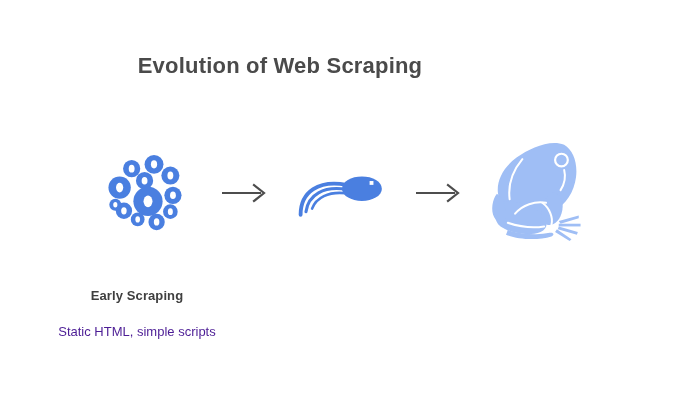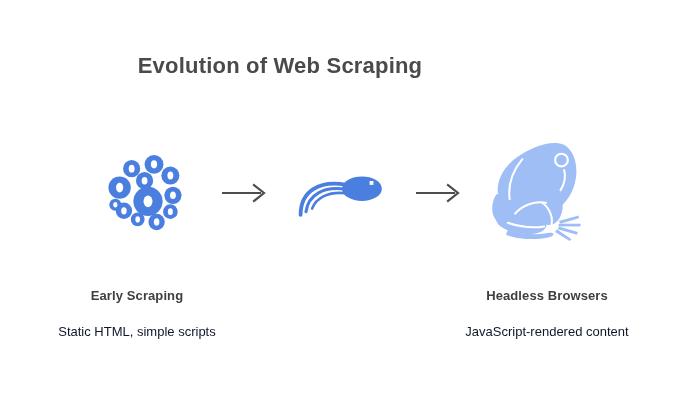--- a/index.html
+++ b/index.html
@@ -70,21 +70,21 @@
 
   .arrow-cell svg { display: block; }
 
   
   #caption-row {
     position: absolute;
     top: 288px;
     left: 42px;
     width: 600px;
     display: flex;
-    flex-direction: row;
+    flex-direction: column;
     justify-content: space-between;
     align-items: flex-start;
   }
 
   .caption-col {
     width: 190px;
     text-align: center;
   }
 
   .stage-title {
@@ -92,21 +92,21 @@
     font-weight: bold;
     color: #3f3f3f;
     line-height: 16px;
     margin: 0 0 18px 0;
     letter-spacing: 0.1px;
   }
 
   .stage-desc {
     font-size: 13px;
     font-weight: normal;
-    color: #0f172a;
+    color: #4c1d95;
     line-height: 19px;
     margin: 0;
     padding: 0 8px;
   }
 
   
   #watermark {
     position: absolute;
     right: 8px;
     bottom: 6px;
@@ -259,23 +259,19 @@
 
   </div>
 
   <div id="caption-row">
 
     <div class="caption-col">
       <p class="stage-title">Early Scraping</p>
       <p class="stage-desc">Static HTML, simple scripts</p>
     </div>
 
-    <div class="caption-col">
-      <p class="stage-title">Headless Browsers</p>
-      <p class="stage-desc">JavaScript-rendered content</p>
-    </div>
 
 
   </div>
 
   <div id="watermark"></div>
 
 </div>
 
 </body></html>

